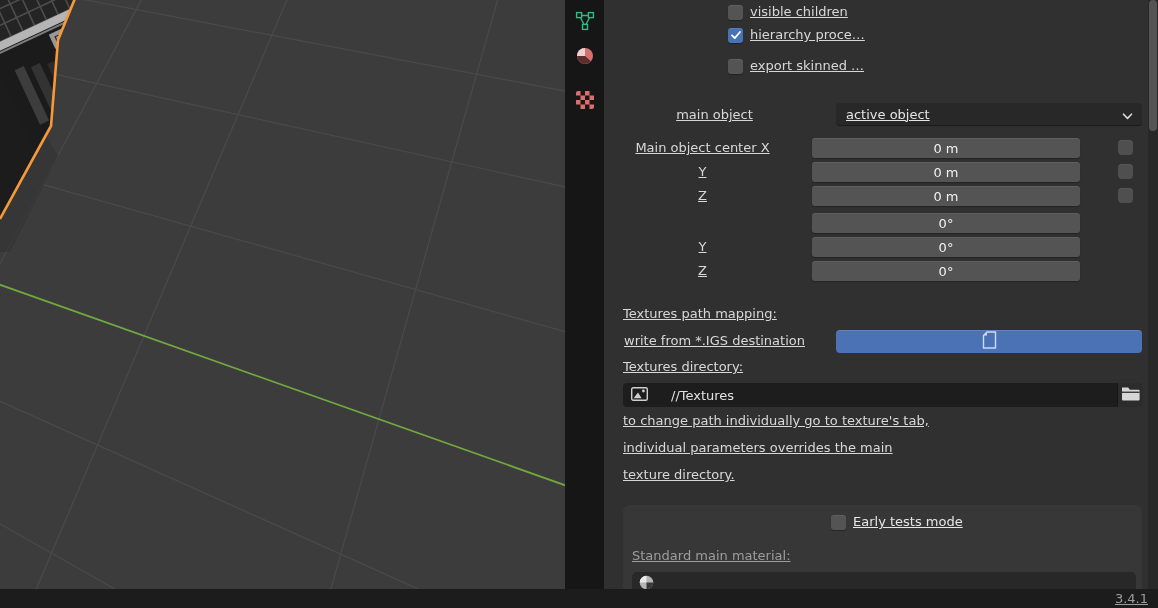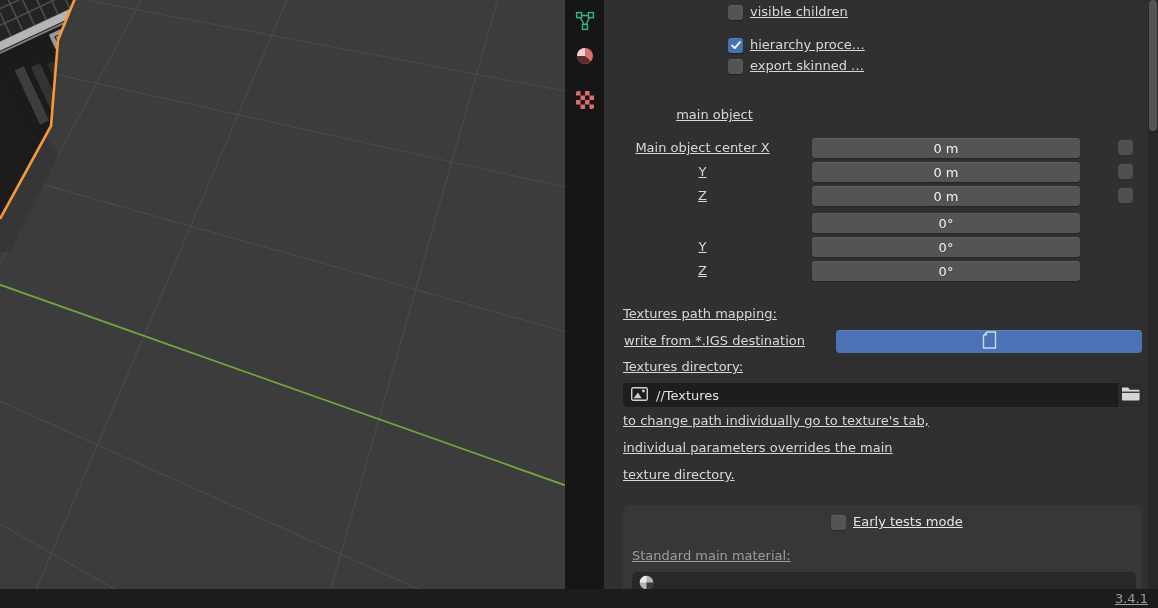--- a/index.html
+++ b/index.html
@@ -40,21 +40,21 @@
   .numfield { background:#545454; border-radius:3px; height:20px; color:#f2f2f2; font-size:13px;
               display:flex; align-items:center; justify-content:center;
               box-shadow: inset 0 1px 0 rgba(255,255,255,.06), 0 1px 1px rgba(0,0,0,.25); }
   .minicb { width:15px; height:15px; border-radius:4px; background:#4f4f4f;
             box-shadow: inset 0 1px 0 rgba(255,255,255,.05); }
 
   .bluebtn { background:#4a72b4; border-radius:4px; height:23px; display:flex; align-items:center;
              justify-content:center; box-shadow: inset 0 1px 0 rgba(255,255,255,.12); }
 
   .dirfield { background:#1d1d1d; border-radius:4px 0 0 4px; height:24px; display:flex;
-              align-items:center; gap:8px; padding:0 8px; color:#e2e2e2; font-size:13px; }
+              align-items:center; gap:23px; padding:0 8px; color:#e2e2e2; font-size:13px; }
   .folderbtn { background:#2c2c2c; border-radius:0 4px 4px 0; height:24px; width:26px;
                display:flex; align-items:center; justify-content:center; border-left:1px solid #161616; }
 
   .subpanel { background:#373737; border-radius:7px 7px 0 0; }
   .matrow { background:#282828; border-radius:5px 5px 0 0; display:flex; align-items:center; padding:0 6px; }
 
   
   .statusbar { left:0; top:589px; width:1158px; height:19px; background:#1c1c1c; }
   .version { position:absolute; right:10px; top:2px; color:#9c9c9c; font-size:13px;text-decoration:underline; }
   .scrollbar { left:1148px; top:0; width:10px; height:589px; background:#282828; }
@@ -170,36 +170,44 @@
 </div>
 
 <div class="abs panel">
 
   <div class="cbrow" style="left:124px; top:4px">
     <span class="cb">
       
     </span>
     <span class="lbl">visible children</span>
   </div>
-  <div class="cbrow" style="left:124px; top:37px">
+  <div class="cbrow" style="left:124px; top:27px">
     <span class="cb checked">
       <svg width="12" height="12" viewBox="0 0 12 12">
           <path d="M2 6.4 L4.8 9.1 L10 3" stroke="#fff" stroke-width="1.8" fill="none" stroke-linecap="round" stroke-linejoin="round"></path>
         </svg>
     </span>
     <span class="lbl">hierarchy proce…</span>
   </div>
   <div class="cbrow" style="left:124px; top:58px">
     <span class="cb">
       
     </span>
     <span class="lbl">export skinned …</span>
   </div>
 
   <div class="abs lbl rlabel" style="left:0; top:107px; width:221px">main object</div>
+  <div class="abs dropdown" style="left:232px; top:103px; width:306px">
+    <span class="lbl">active object</span>
+    <span>
+      <svg width="11" height="7" viewBox="0 0 11 7">
+          <path d="M1.5 1.2 L5.5 5.4 L9.5 1.2" fill="none" stroke="#d9d9d9" stroke-width="1.6" stroke-linecap="round" stroke-linejoin="round"></path>
+        </svg>
+    </span>
+  </div>
 
   <div class="abs lbl rlabel" style="left:0; top:140px; width:197px">Main object center X</div>
   <div class="abs numfield" style="left:208px; top:138px; width:268px">0 m</div>
   <div class="abs minicb" style="left:514px; top:140px"></div>
 
   <div class="abs lbl rlabel" style="left:0; top:164px; width:197px">Y</div>
   <div class="abs numfield" style="left:208px; top:162px; width:268px">0 m</div>
   <div class="abs minicb" style="left:514px; top:164px"></div>
 
   <div class="abs lbl rlabel" style="left:0; top:188px; width:197px">Z</div>

